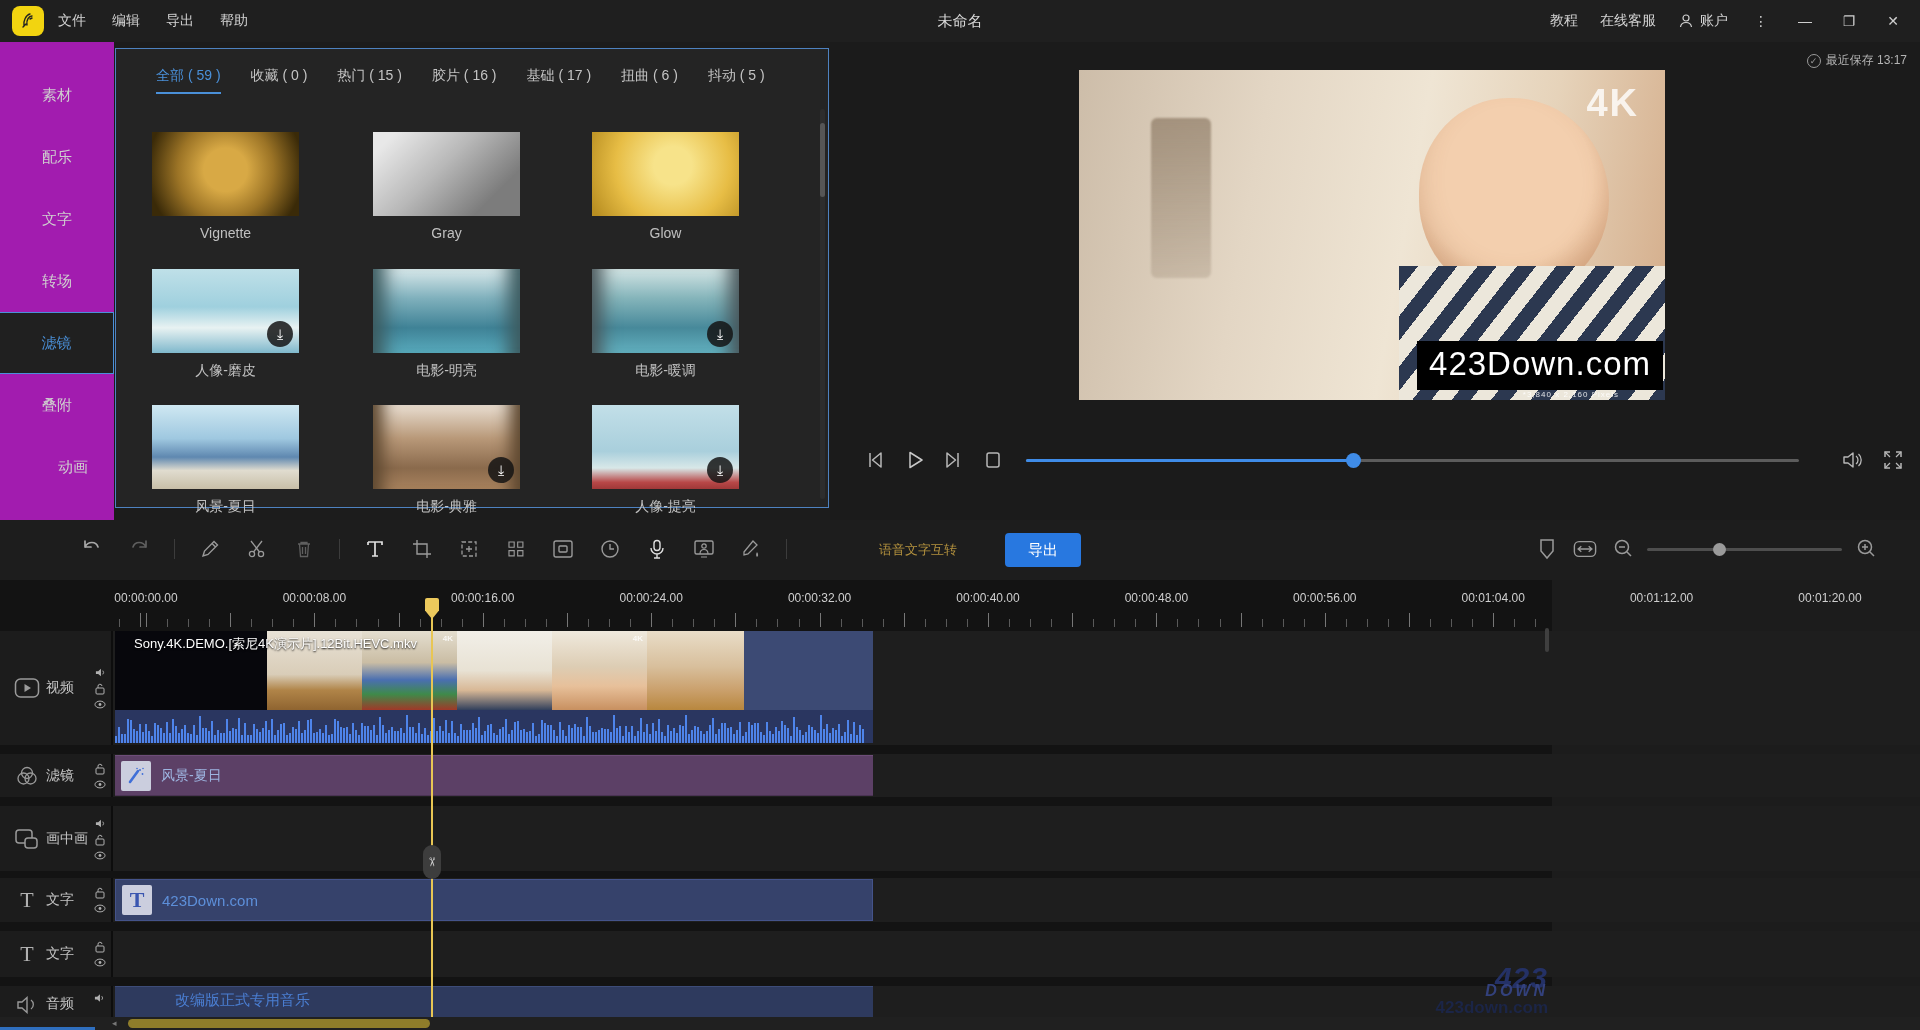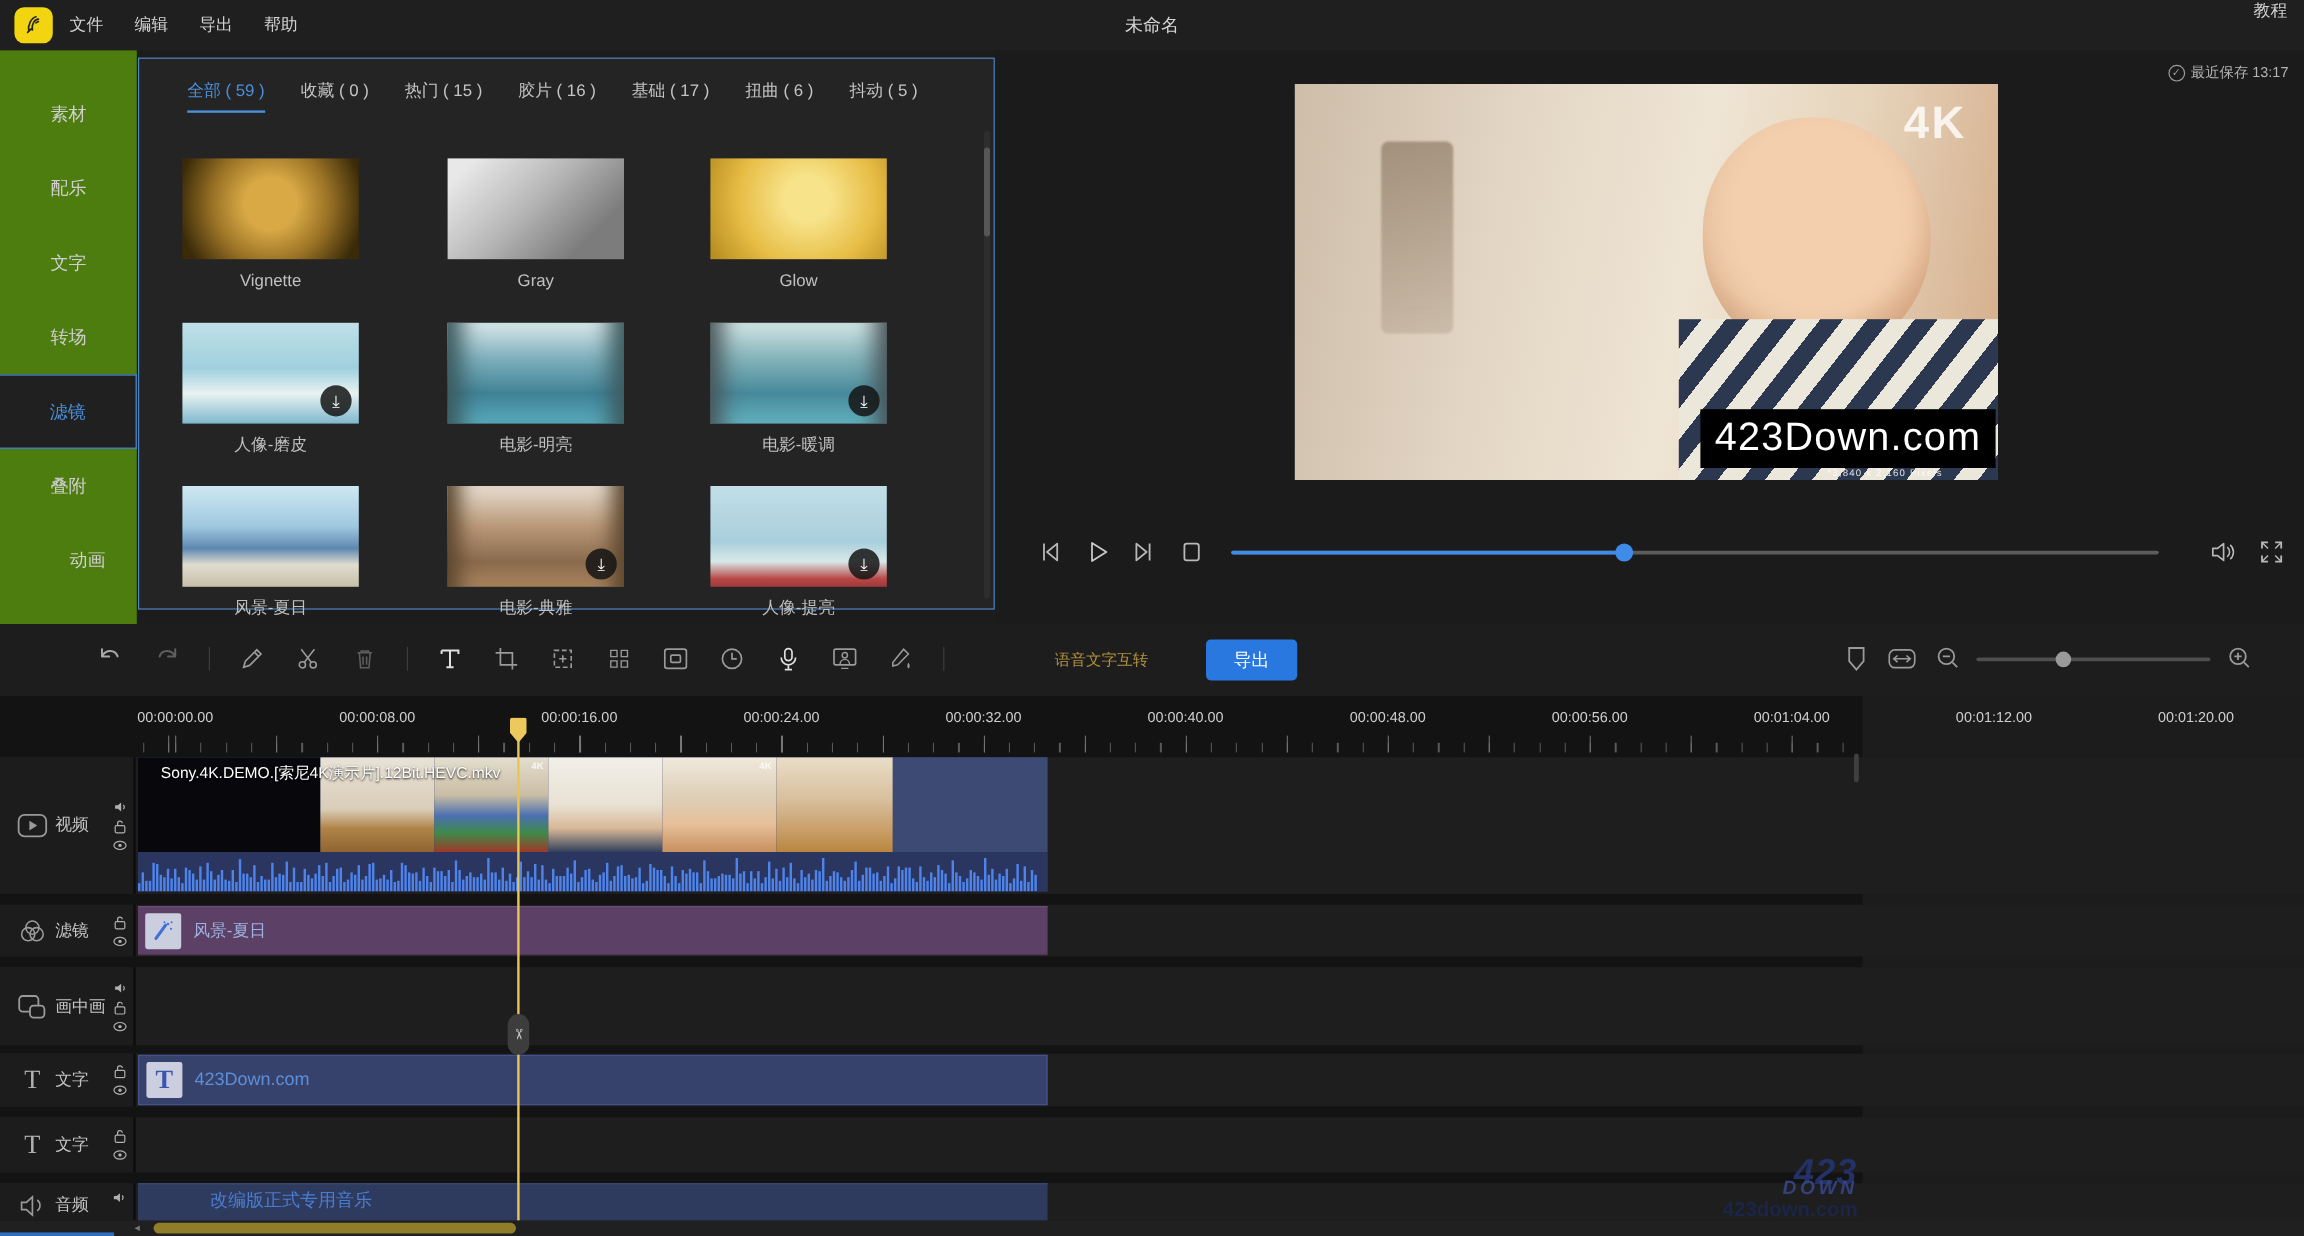--- a/index.html
+++ b/index.html
@@ -8,27 +8,27 @@
   .app { position:relative; width:1920px; height:1030px; background:#1c1c1c; color:#c8c8c8; }
 
   
   .titlebar { position:absolute; left:0; top:0; width:1920px; height:42px; background:#1f1f1f; }
   .logo { position:absolute; left:12px; top:6px; width:32px; height:30px; border-radius:8px; background:#f2d410;
     display:flex; align-items:center; justify-content:center; }
   .menu { position:absolute; left:58px; top:0; height:42px; display:flex; align-items:center; gap:26px; font-size:14px; color:#d2d2d2; }
   .menu span { cursor:default; }
   .win-title { position:absolute; left:0; right:0; top:0; height:42px; display:flex; align-items:center; justify-content:center;
     font-size:15px; color:#d8d8d8; pointer-events:none; }
-  .tb-right { position:absolute; right:0; top:0; height:42px; display:flex; align-items:center; gap:40px; 
-    font-size:14px; color:#d2d2d2;flex-direction:column; }
+  .tb-right { position:absolute; right:0; top:0; height:42px; display:flex; align-items:center; gap:22px; padding-right:16px;
+    font-size:14px; color:#d2d2d2; }
   .tb-right .winbtn { font-size:14px; color:#cfcfcf; width:22px; text-align:center; }
   .account { display:flex; align-items:center; gap:6px; }
 
   
-  .leftnav { position:absolute; left:0; top:42px; width:114px; height:478px; background:#4d7c0f; }
+  .leftnav { position:absolute; left:0; top:42px; width:114px; height:478px; background:#a21caf; }
   .nav-item { position:relative; height:62px; display:flex; align-items:center; justify-content:center;
     font-size:15px; color:#cfcfcf; cursor:pointer; }
   .nav-item.active { color:#4a90d9; border:1px solid #4a90d9; border-left:none; background:#202020; }
 
   
   .panel { position:absolute; left:115px; top:48px; width:714px; height:460px; background:#242424; border:1px solid #4e82c0; }
   .tabs { position:absolute; left:40px; top:18px; display:flex; gap:30px; font-size:14px; color:#c4c4c4; }
   .tab { padding-bottom:7px; cursor:pointer; white-space:nowrap; }
   .tab.active { color:#4a90d9; border-bottom:2px solid #4a90d9; }
   .f-item { position:absolute; width:147px; cursor:pointer; }

